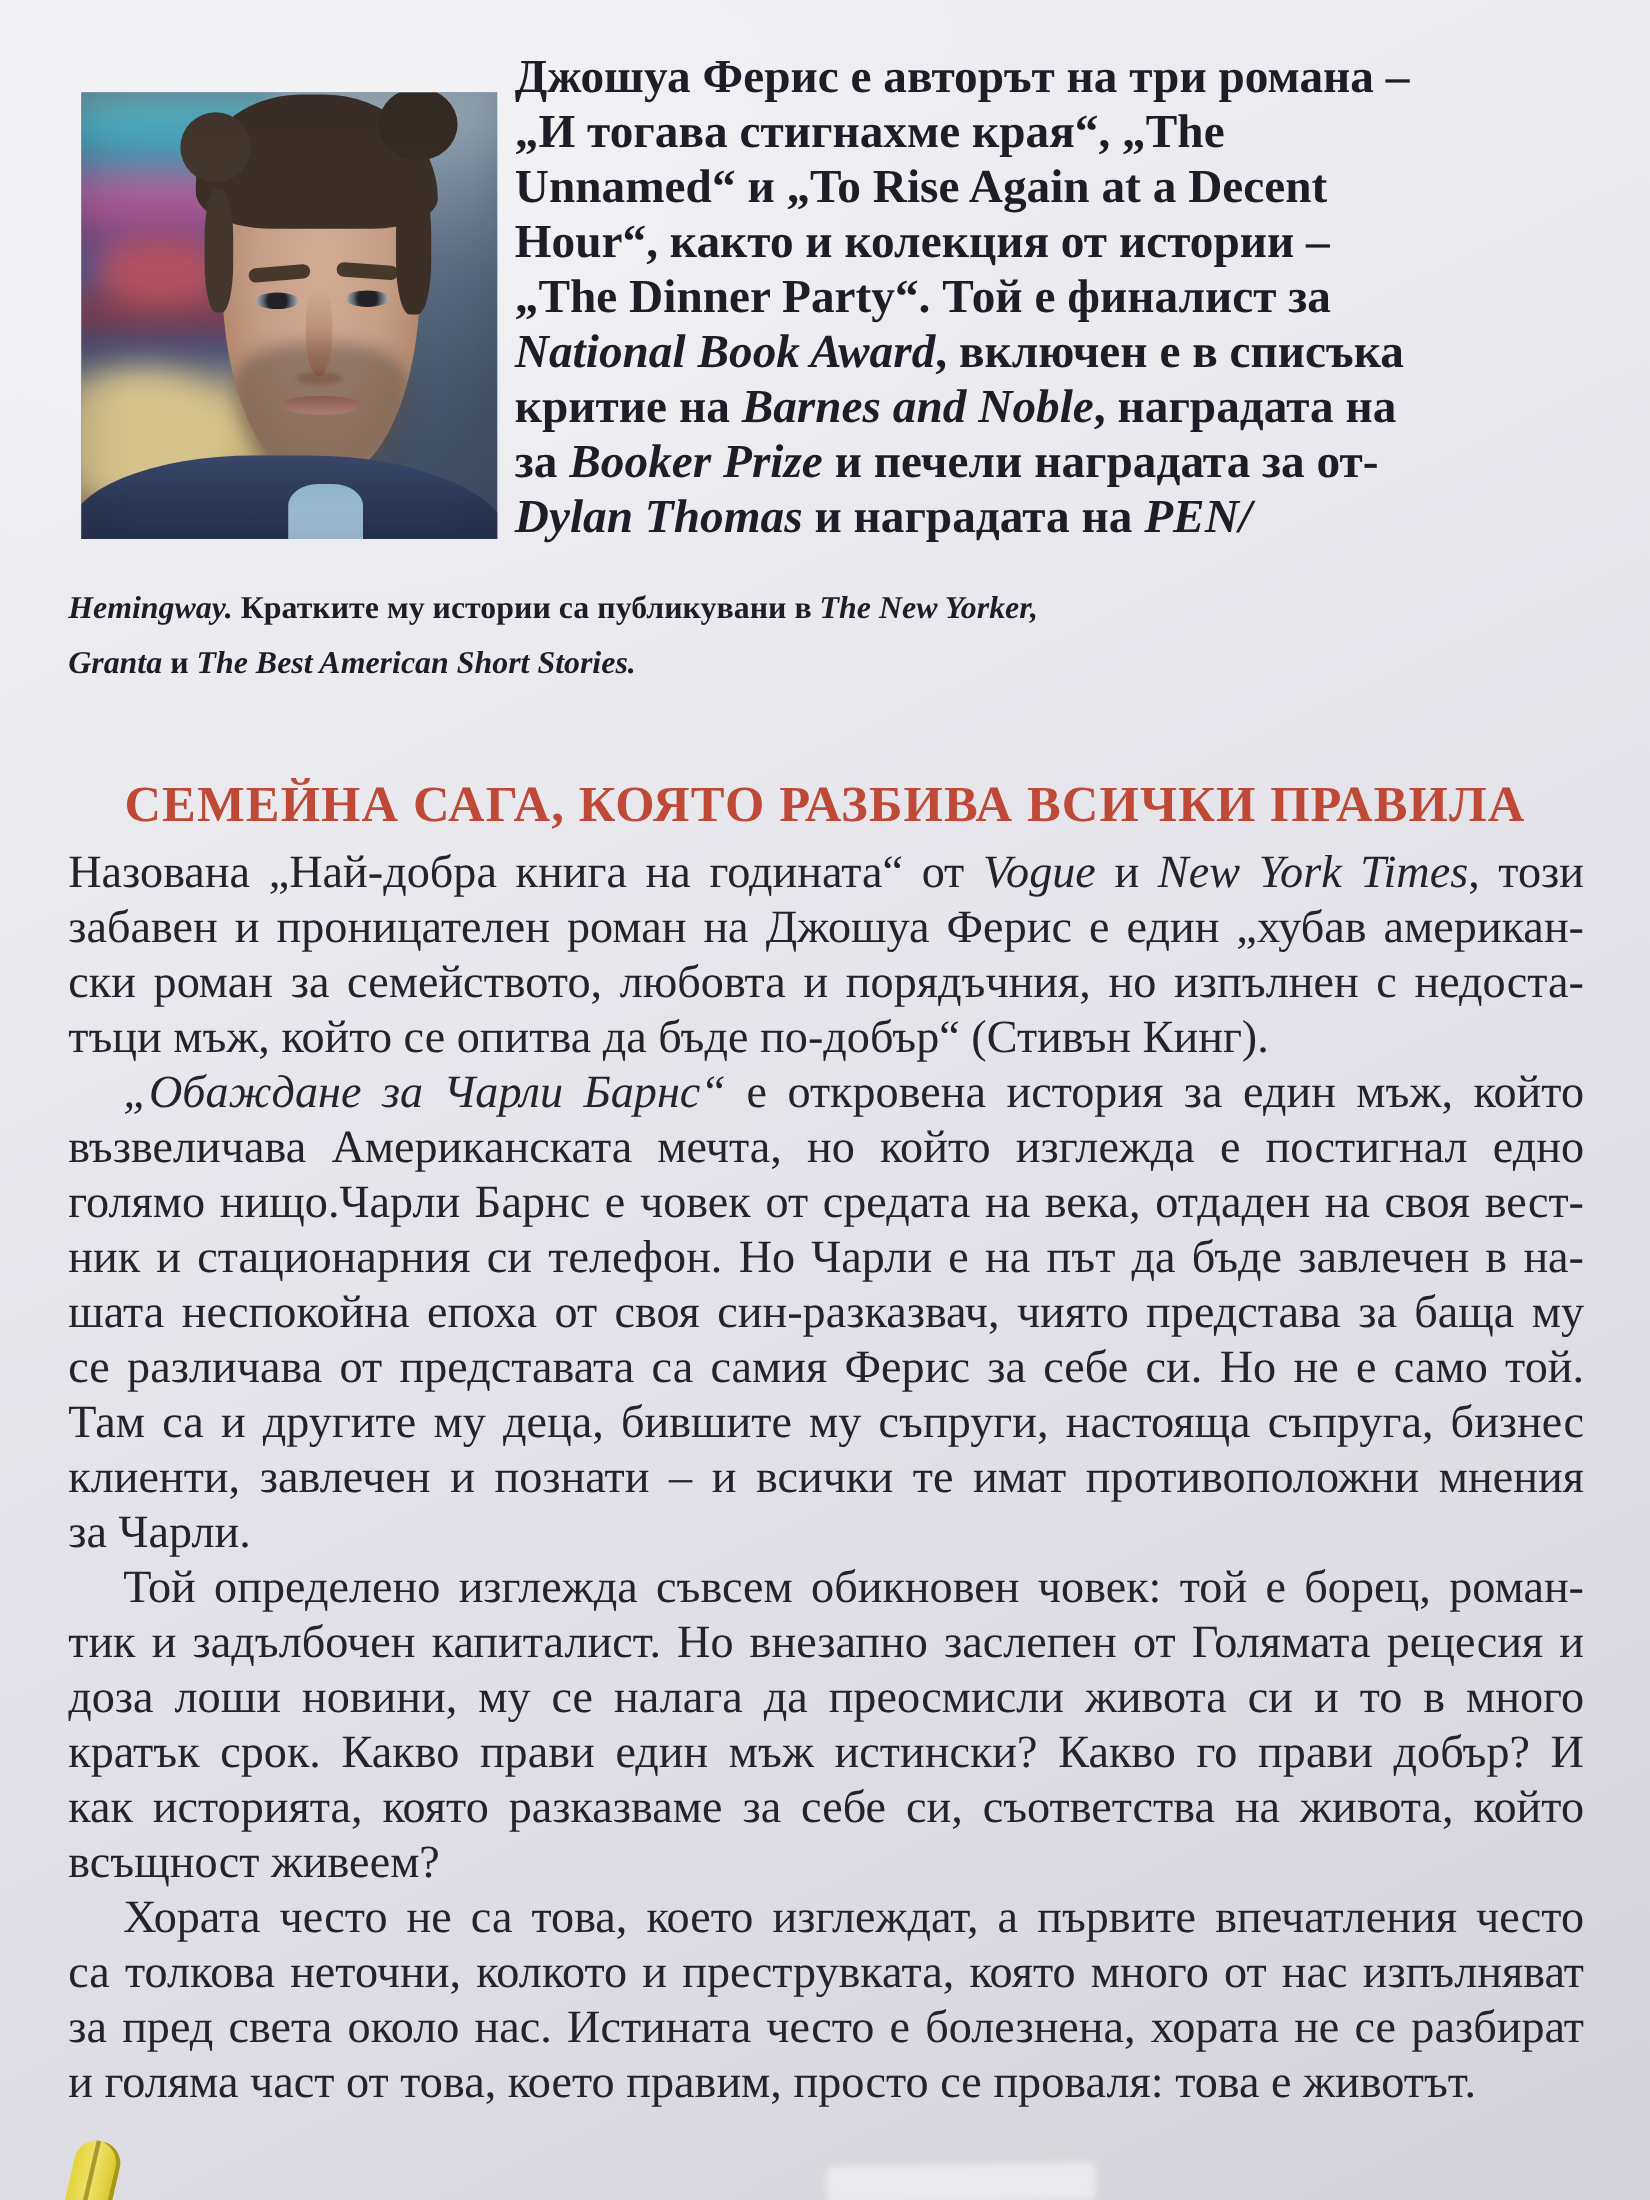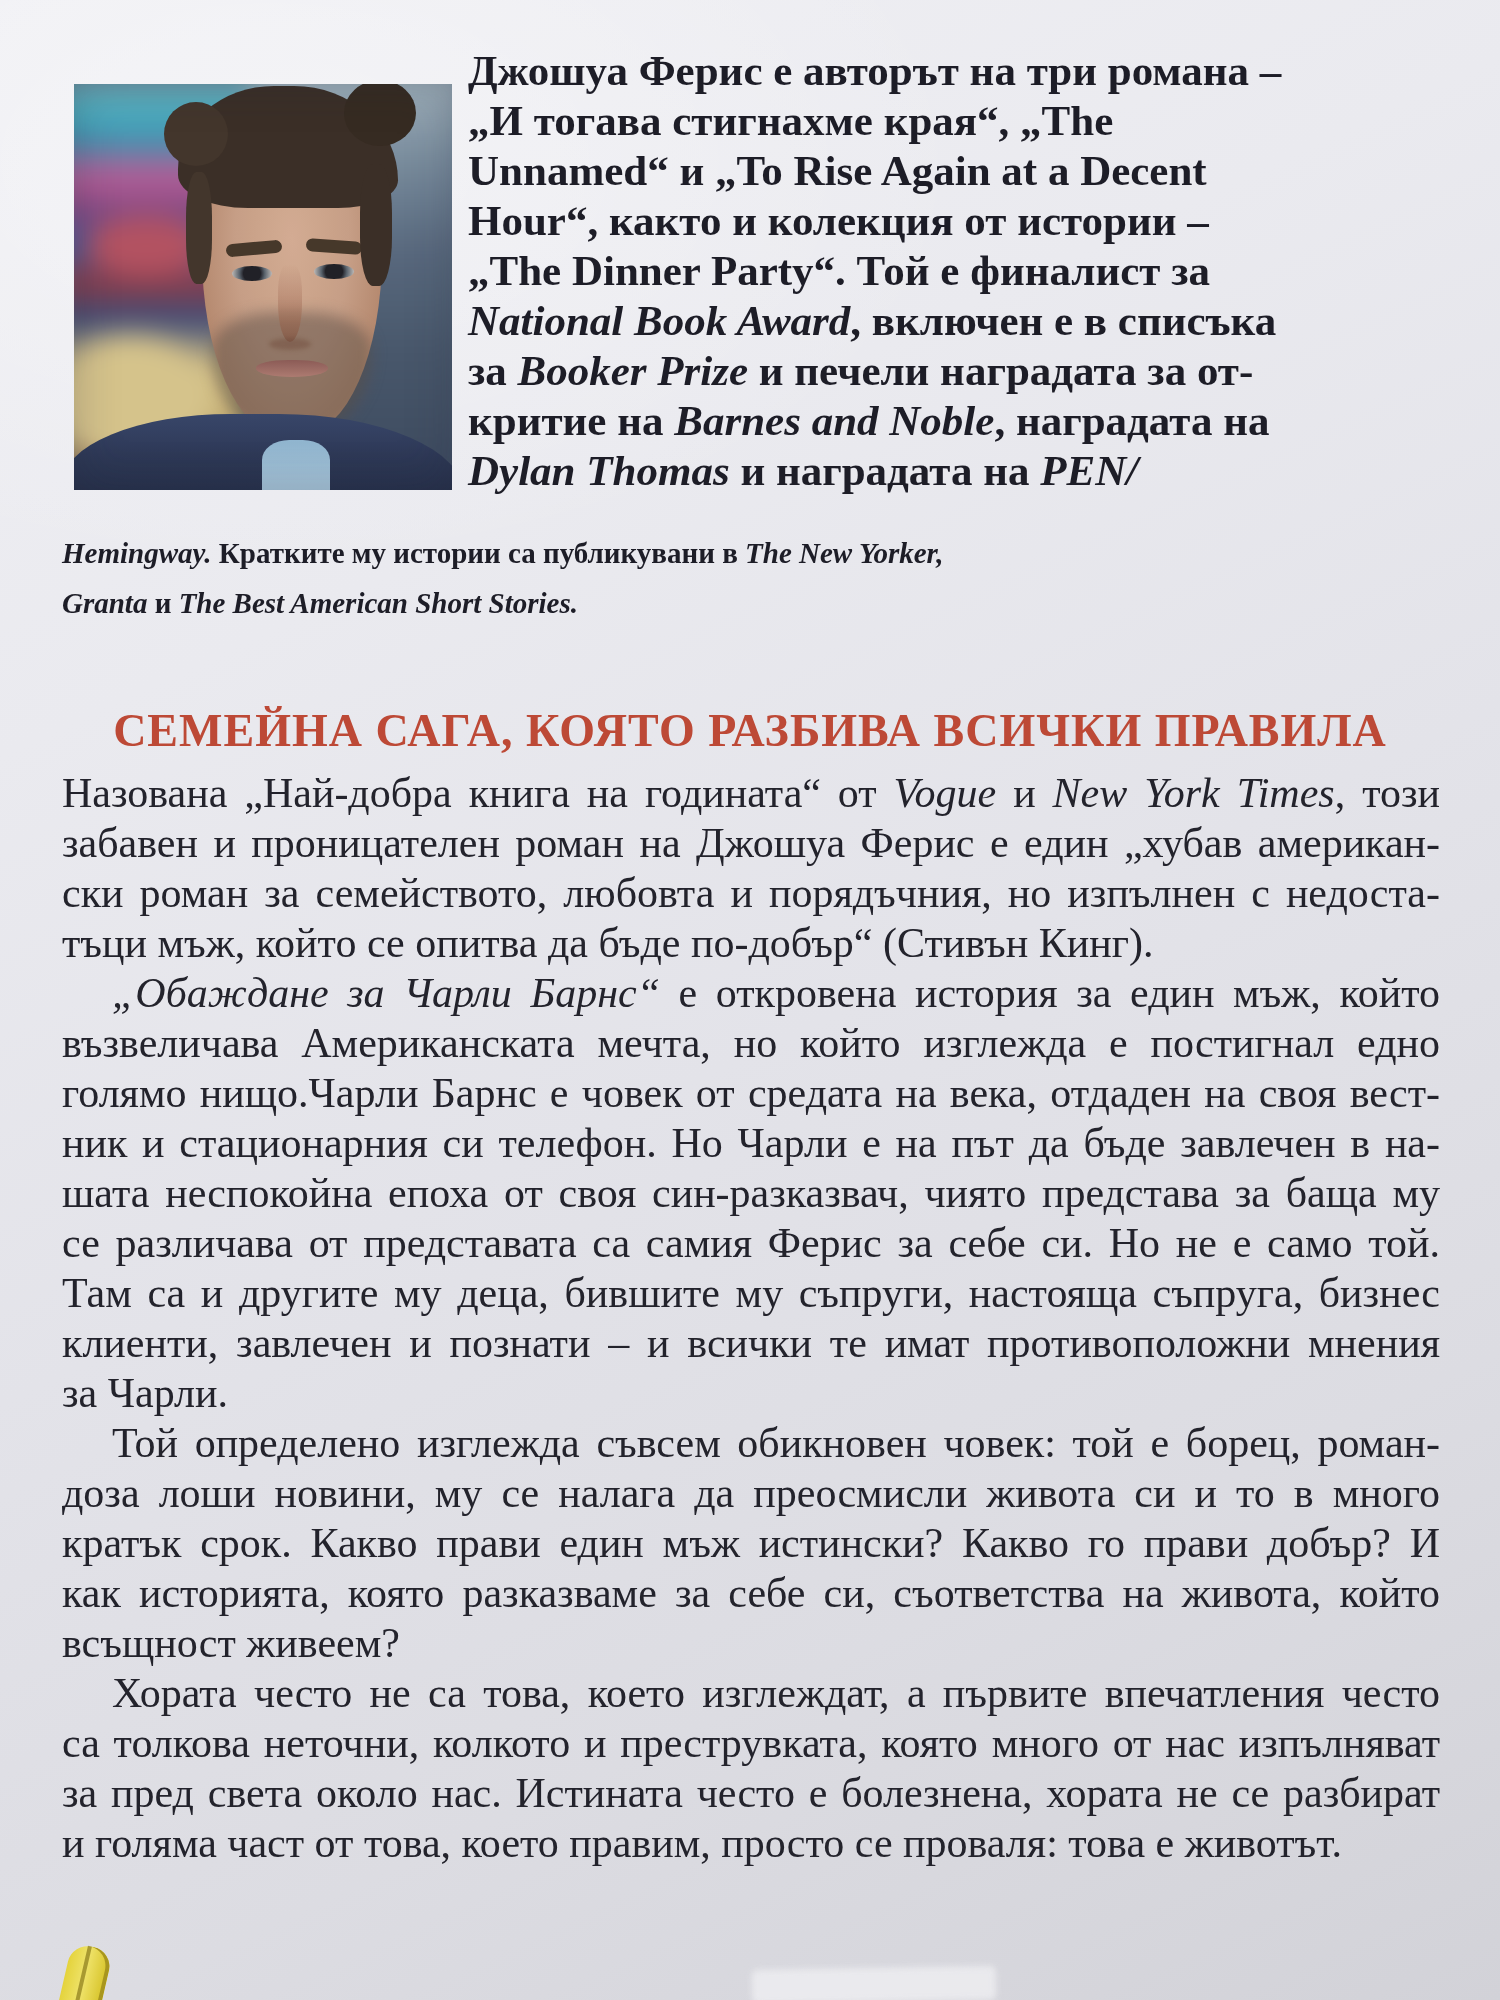--- a/index.html
+++ b/index.html
@@ -112,22 +112,22 @@
     <div class="vign"></div>
   </div>
 
   <div class="bio-col">
       <div class="line"><span>Джошуа Ферис е авторът на три романа –</span></div>
       <div class="line"><span>„И тогава стигнахме края“, „The</span></div>
       <div class="line"><span>Unnamed“ и „To Rise Again at a Decent</span></div>
       <div class="line"><span>Hour“, както и колекция от истории –</span></div>
       <div class="line"><span>„The Dinner Party“. Той е финалист за</span></div>
       <div class="line"><span class="it">National Book Award</span><span>, включен е в списъка</span></div>
+      <div class="line"><span>критие на </span><span class="it">Barnes and Noble</span><span>, наградата на</span></div>
       <div class="line"><span>за </span><span class="it">Booker Prize</span><span> и печели наградата за от-</span></div>
-      <div class="line"><span>критие на </span><span class="it">Barnes and Noble</span><span>, наградата на</span></div>
       <div class="line"><span class="it">Dylan Thomas</span><span> и наградата на </span><span class="it">PEN/</span></div>
     </div>
 
   <div class="bio-full">
       <div class="line"><span class="it">Hemingway.</span><span> Кратките му истории са публикувани в </span><span class="it">The New Yorker,</span></div>
       <div class="line"><span class="it">Granta</span><span> и </span><span class="it">The Best American Short Stories.</span></div>
     </div>
 
   <h1 class="tagline">СЕМЕЙНА САГА, КОЯТО РАЗБИВА ВСИЧКИ ПРАВИЛА</h1>
 
@@ -144,20 +144,21 @@
         <div class="line"><span>голямо нищо.Чарли Барнс е човек от средата на века, отдаден на своя вест-</span></div>
         <div class="line"><span>ник и стационарния си телефон. Но Чарли е на път да бъде завлечен в на-</span></div>
         <div class="line"><span>шата неспокойна епоха от своя син-разказвач, чиято представа за баща му</span></div>
         <div class="line"><span>се различава от представата са самия Ферис за себе си. Но не е само той.</span></div>
         <div class="line"><span>Там са и другите му деца, бившите му съпруги, настояща съпруга, бизнес</span></div>
         <div class="line"><span>клиенти, завлечен и познати – и всички те имат противоположни мнения</span></div>
         <div class="line last"><span>за Чарли.</span></div>
       </div>
       <div class="para">
         <div class="line indent"><span>Той определено изглежда съвсем обикновен човек: той е борец, роман-</span></div>
+        <div class="line"><span>тик и задълбочен капиталист. Но внезапно заслепен от Голямата рецесия и</span></div>
         <div class="line"><span>доза лоши новини, му се налага да преосмисли живота си и то в много</span></div>
         <div class="line"><span>кратък срок. Какво прави един мъж истински? Какво го прави добър? И</span></div>
         <div class="line"><span>как историята, която разказваме за себе си, съответства на живота, който</span></div>
         <div class="line last"><span>всъщност живеем?</span></div>
       </div>
       <div class="para">
         <div class="line indent"><span>Хората често не са това, което изглеждат, а първите впечатления често</span></div>
         <div class="line"><span>са толкова неточни, колкото и преструвката, която много от нас изпълняват</span></div>
         <div class="line"><span>за пред света около нас. Истината често е болезнена, хората не се разбират</span></div>
         <div class="line last"><span>и голяма част от това, което правим, просто се проваля: това е животът.</span></div>

